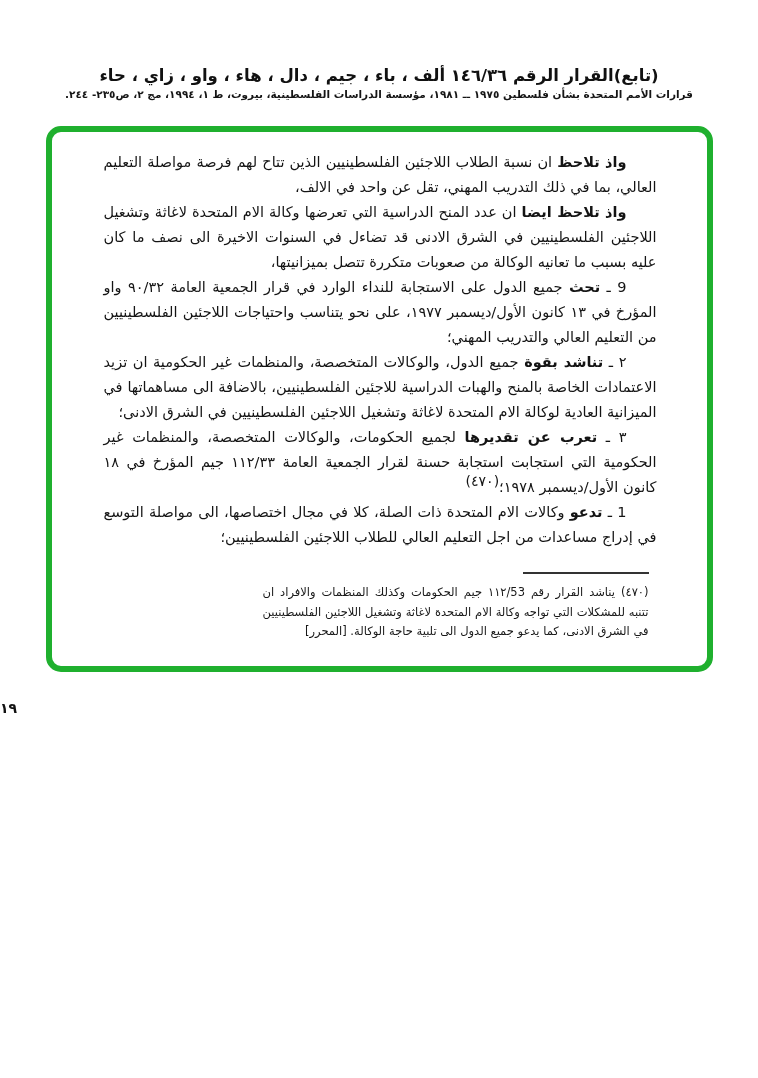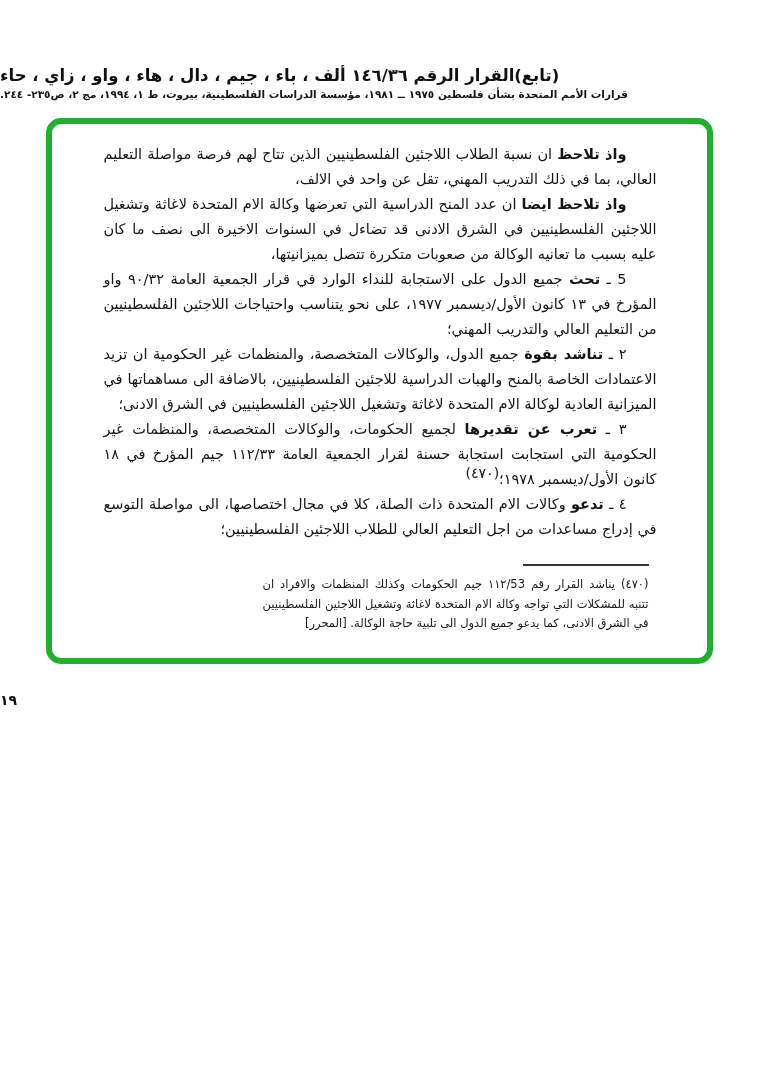--- a/index.html
+++ b/index.html
@@ -13,38 +13,38 @@
     color: #111111;
   }
   .page {
     position: relative;
     width: 758px;
     height: 1078px;
     background: #ffffff;
   }
   .header {
     padding-top: 66px;
-    text-align: left;
+    text-align: center;
     direction: rtl;
   }
   .doc-title {
     font-size: 16.5px;
     font-weight: bold;
     letter-spacing: 0.2px;
   }
   .doc-subtitle {
     margin-top: 3px;
     font-size: 10.5px;
     font-weight: bold;
     color: #151515;
   }
   .green-box {
     box-sizing: border-box;
     width: 667px;
-    margin: 18px auto 0 auto;
+    margin: 26px auto 0 auto;
     border: 6px solid #1fb02e;
     border-radius: 15px;
     padding: 18px 50px 24px 52px;
     direction: rtl;
     background: #ffffff;
   }
   .para {
     margin: 0;
     font-size: 14.5px;
     line-height: 25px;
@@ -94,27 +94,27 @@
     <div class="doc-title">(تابع)القرار الرقم  ١٤٦/٣٦ ألف ، باء ، جيم ، دال ، هاء ، واو ، زاي ، حاء</div>
     <div class="doc-subtitle">قرارات الأمم المتحدة بشأن فلسطين ١٩٧٥ ــ ١٩٨١، مؤسسة الدراسات الفلسطينية، بيروت، ط ١، ١٩٩٤، مج ٢، ص٢٣٥- ٢٤٤.</div>
   </div>
 
   <div class="green-box">
 
     <p class="para"><span></span><b>واذ تلاحظ</b><span> ان نسبة الطلاب اللاجئين الفلسطينيين الذين تتاح لهم فرصة مواصلة التعليم العالي، بما في ذلك التدريب المهني، تقل عن واحد في الالف،</span></p>
 
     <p class="para"><span></span><b>واذ تلاحظ ايضا</b><span> ان عدد المنح الدراسية التي تعرضها وكالة الام المتحدة لاغاثة وتشغيل اللاجئين الفلسطينيين في الشرق الادنى قد تضاءل في السنوات الاخيرة الى نصف ما كان عليه بسبب ما تعانيه الوكالة من صعوبات متكررة تتصل بميزانيتها،</span></p>
 
-    <p class="para"><span>5 ـ </span><b>تحث</b><span> جميع الدول على الاستجابة للنداء الوارد في قرار الجمعية العامة ٩٠/٣٢ واو المؤرخ في ١٣ كانون الأول/ديسمبر ١٩٧٧، على نحو يتناسب واحتياجات اللاجئين الفلسطينيين من التعليم العالي والتدريب المهني؛</span></p>
+    <p class="para"><span>9 ـ </span><b>تحث</b><span> جميع الدول على الاستجابة للنداء الوارد في قرار الجمعية العامة ٩٠/٣٢ واو المؤرخ في ١٣ كانون الأول/ديسمبر ١٩٧٧، على نحو يتناسب واحتياجات اللاجئين الفلسطينيين من التعليم العالي والتدريب المهني؛</span></p>
 
     <p class="para"><span>٢ ـ </span><b>تناشد بقوة</b><span> جميع الدول، والوكالات المتخصصة، والمنظمات غير الحكومية ان تزيد الاعتمادات الخاصة بالمنح والهبات الدراسية للاجئين الفلسطينيين، بالاضافة الى مساهماتها في الميزانية العادية لوكالة الام المتحدة لاغاثة وتشغيل اللاجئين الفلسطينيين في الشرق الادنى؛</span></p>
 
     <p class="para"><span>٣ ـ </span><b>تعرب عن تقديرها</b><span> لجميع الحكومات، والوكالات المتخصصة، والمنظمات غير الحكومية التي استجابت استجابة حسنة لقرار الجمعية العامة ١١٢/٣٣ جيم المؤرخ في ١٨ كانون الأول/ديسمبر ١٩٧٨؛</span><sup>(٤٧٠)</sup></p>
 
-    <p class="para"><span>٤ ـ </span><b>تدعو</b><span> وكالات الام المتحدة ذات الصلة، كلا في مجال اختصاصها، الى مواصلة التوسع في إدراج مساعدات من اجل التعليم العالي للطلاب اللاجئين الفلسطينيين؛</span></p>
+    <p class="para"><span>1 ـ </span><b>تدعو</b><span> وكالات الام المتحدة ذات الصلة، كلا في مجال اختصاصها، الى مواصلة التوسع في إدراج مساعدات من اجل التعليم العالي للطلاب اللاجئين الفلسطينيين؛</span></p>
 
 
 
     <div class="footnote">
       <div class="footnote-divider"></div>
       <p class="footnote-text">(٤٧٠) يناشد القرار رقم ١١٢/53 جيم الحكومات وكذلك المنظمات والافراد ان تتنبه للمشكلات التي تواجه وكالة الام المتحدة لاغاثة وتشغيل اللاجئين الفلسطينيين في الشرق الادنى، كما يدعو جميع الدول الى تلبية حاجة الوكالة. [المحرر]</p>
     </div>
 
   </div>
 

